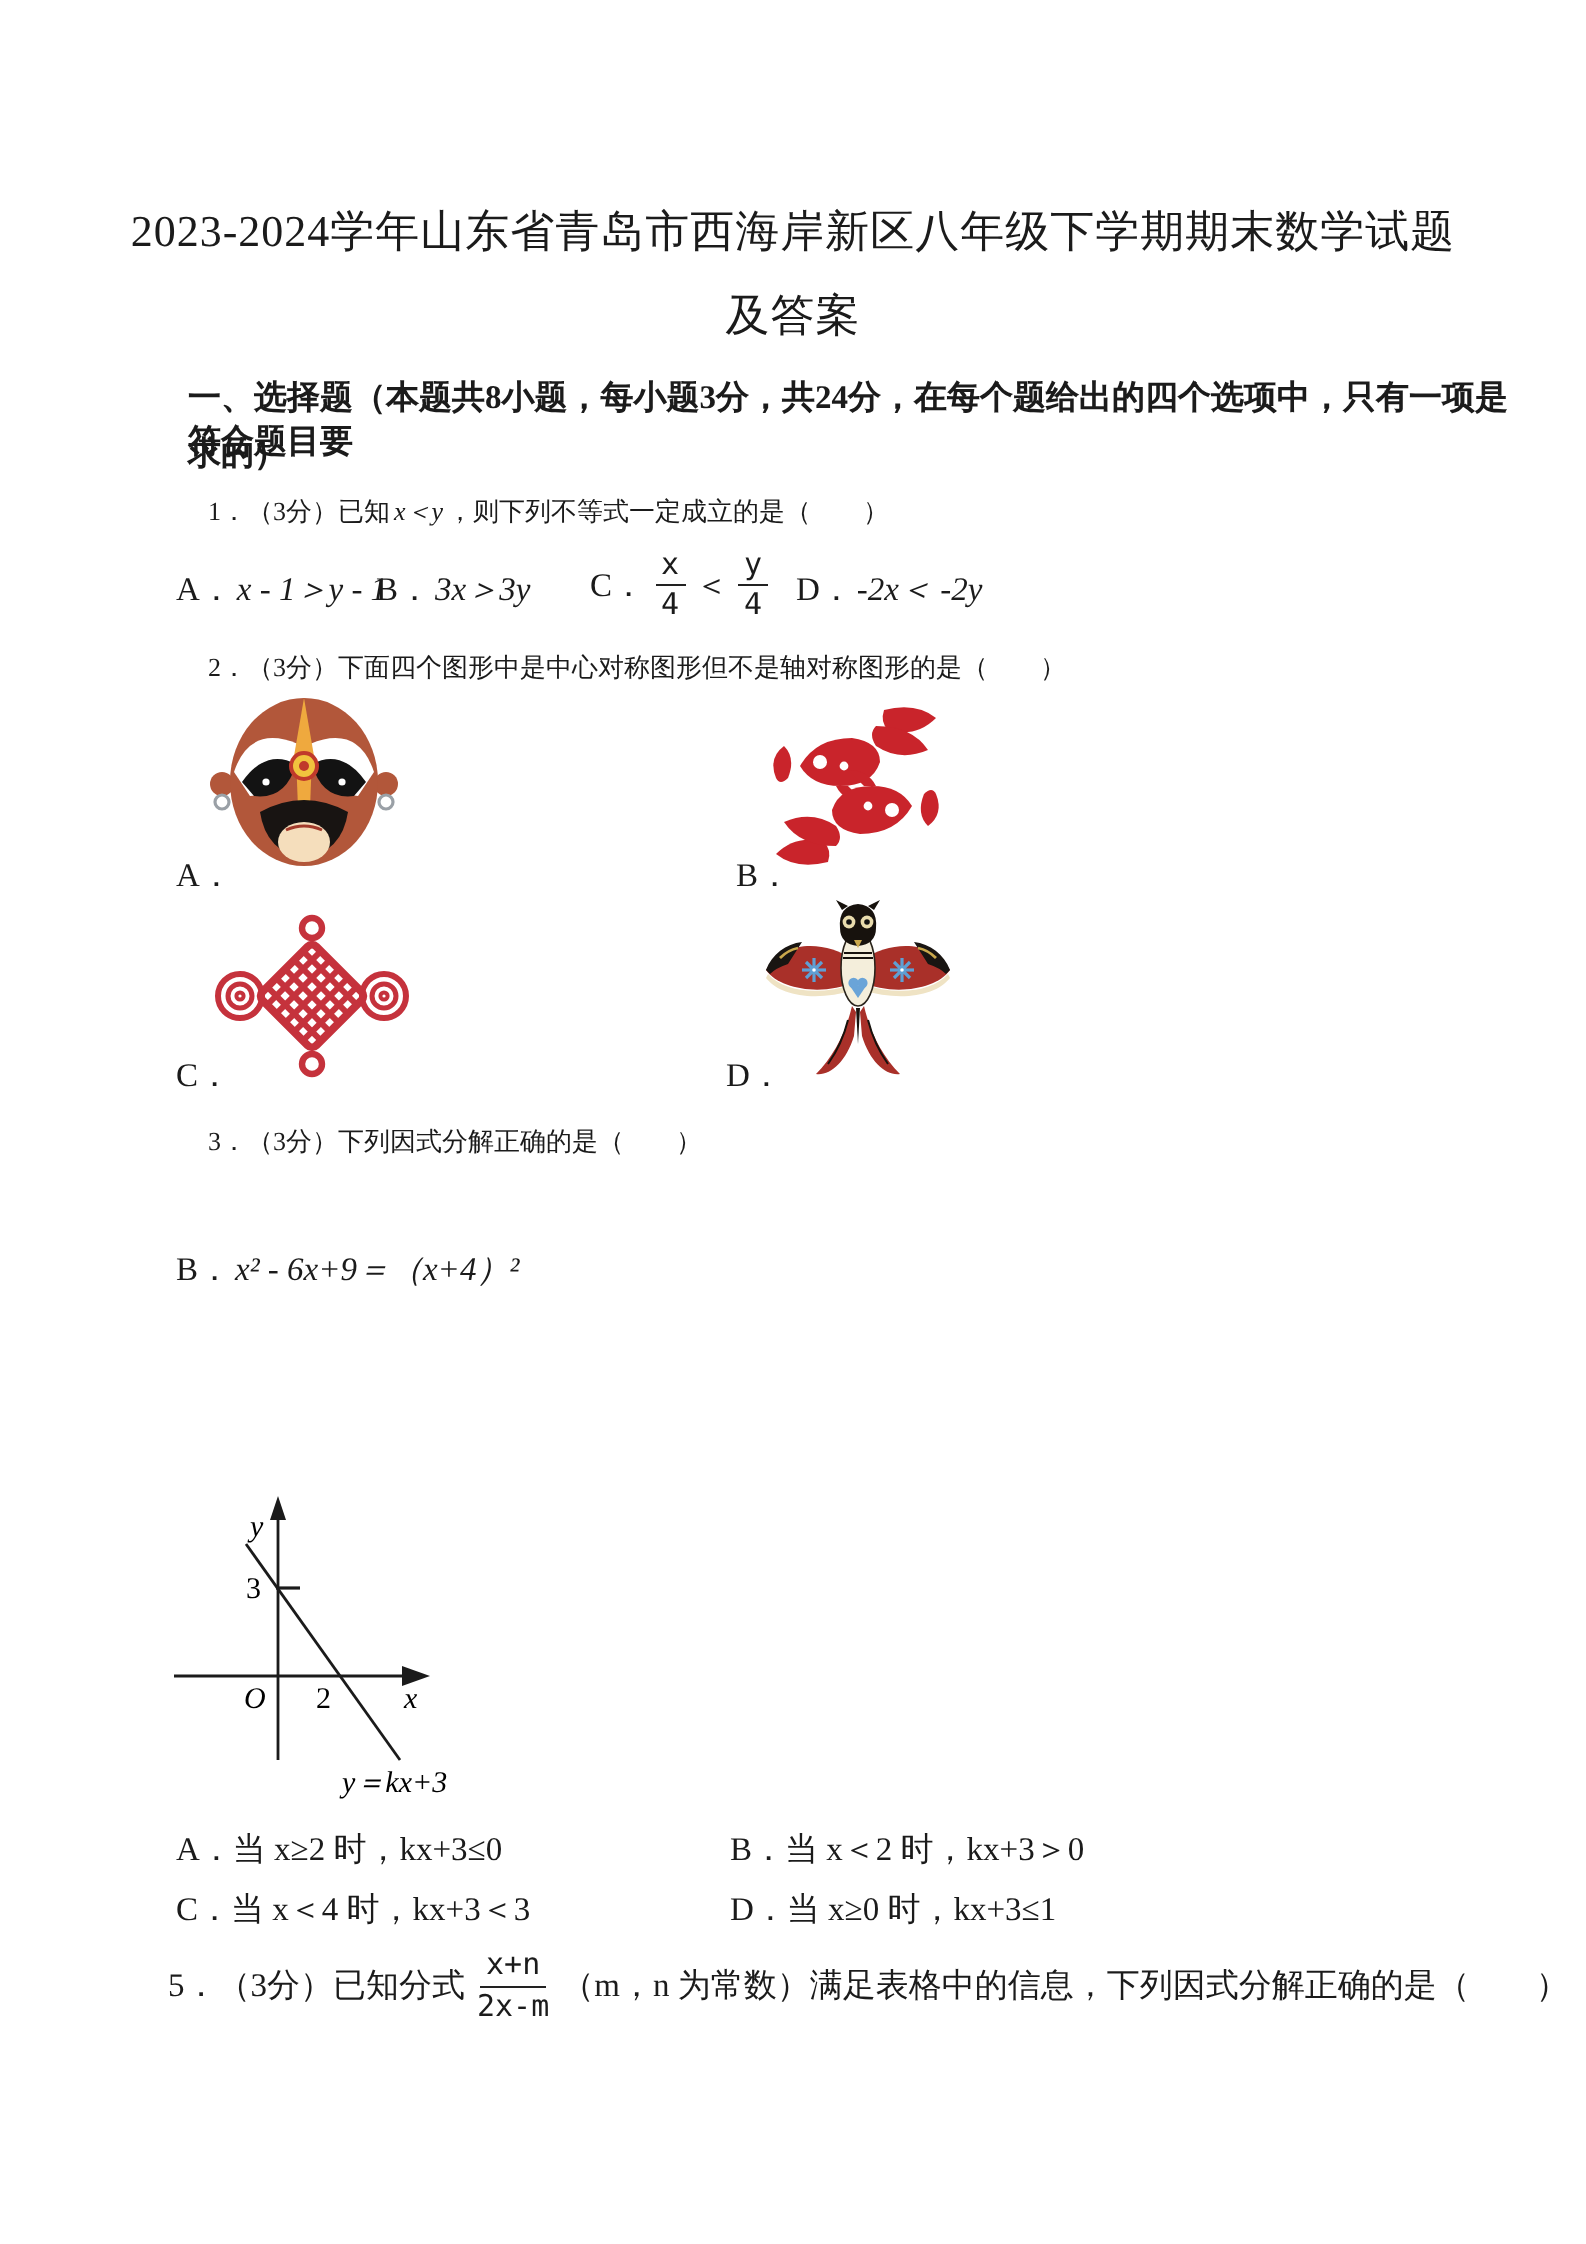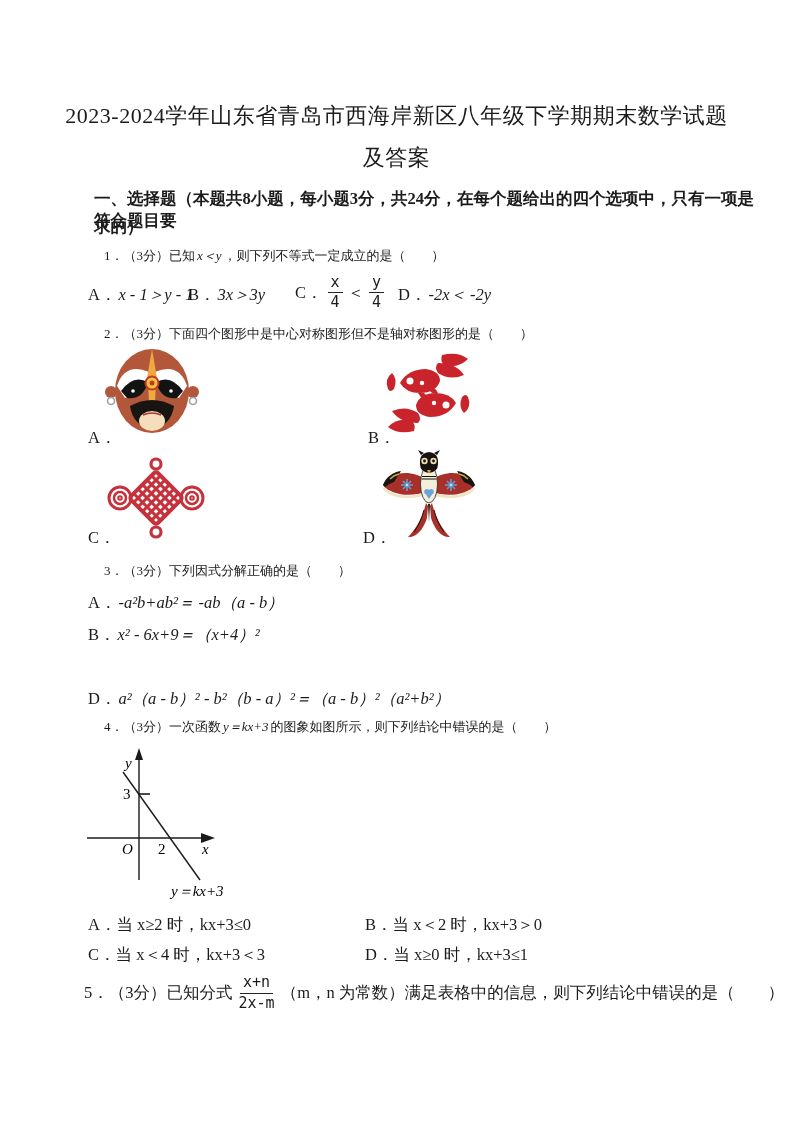--- a/index.html
+++ b/index.html
@@ -183,33 +183,24 @@
     <path d="M52,55 C55,68 61,80 70,89 C63,90 55,83 51,70 L50,58 Z" fill="#a93029"></path>
     <path d="M44,62 C42,70 39,77 34,84" stroke="#17120d" stroke-width="1" fill="none"></path>
     <path d="M54,62 C56,70 59,77 64,84" stroke="#17120d" stroke-width="1" fill="none"></path>
     <polygon points="48,56 50,56 49,74" fill="#17120d"></polygon>
   </svg>
 
   <div class="abs opt" style="left:88px;top:527px;">C．</div>
   <div class="abs opt" style="left:363px;top:527px;">D．</div>
 
   <div class="abs qline" style="top:562px;">3．（3分）下列因式分解正确的是（　　）</div>
-  <div class="abs opt" style="left:88px;top:592px;">
-    <span>A．</span><i class="mv">-a²b+ab²＝ -ab（a - b）</i>
-  </div>
   <div class="abs opt" style="left:88px;top:624px;">
     <span>B．</span><i class="mv">x² - 6x+9＝（x+4）²</i>
   </div>
-  <div class="abs opt" style="left:88px;top:688px;">
-    <span>D．</span><i class="mv">a²（a - b）² - b²（b - a）²＝（a - b）²（a²+b²）</i>
-  </div>
-
-  <div class="abs qline" style="top:718px;">
-    <span>4．（3分）一次函数</span><i class="mv">y＝kx+3</i><span>的图象如图所示，则下列结论中错误的是（　　）</span>
-  </div>
+
 
   <svg class="abs" style="left:85px;top:748px;" width="160" height="158" viewBox="0 0 160 158">
     <line x1="54" y1="8" x2="54" y2="132" stroke="#1b1b1b" stroke-width="1.4"></line>
     <polygon points="54,0 50,12 58,12" fill="#1b1b1b"></polygon>
     <line x1="2" y1="90" x2="120" y2="90" stroke="#1b1b1b" stroke-width="1.4"></line>
     <polygon points="130,90 116,85 116,95" fill="#1b1b1b"></polygon>
     <line x1="38" y1="24" x2="115" y2="132" stroke="#1b1b1b" stroke-width="1.4"></line>
     <line x1="53" y1="46" x2="65" y2="46" stroke="#1b1b1b" stroke-width="1.6"></line>
     <text x="40" y="20" class="gtxt gita">y</text>
     <text x="117" y="106" class="gtxt gita">x</text>
@@ -231,16 +222,16 @@
   <div class="abs opt" style="left:365px;top:944px;">
     <span>D．</span><span>当 x≥0 时，kx+3≤1</span>
   </div>
 
   <div class="abs q5row" style="left:70px;top:970px;height:46px;">
     <span>5．（3分）已知分式</span>
     <span class="frac">
       <span class="fnum">x+n</span>
       <span class="fden">2x-m</span>
     </span>
-    <span>（m，n 为常数）满足表格中的信息，则下列结论中错误的是（　　）</span>
+    <span>（m，n 为常数）满足表格中的信息，下列因式分解正确的是（　　）</span>
   </div>
 
 </div>
 
 </body></html>

